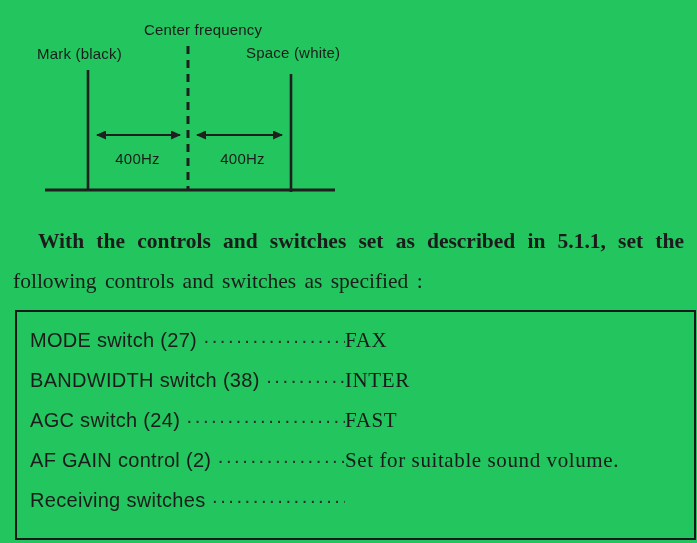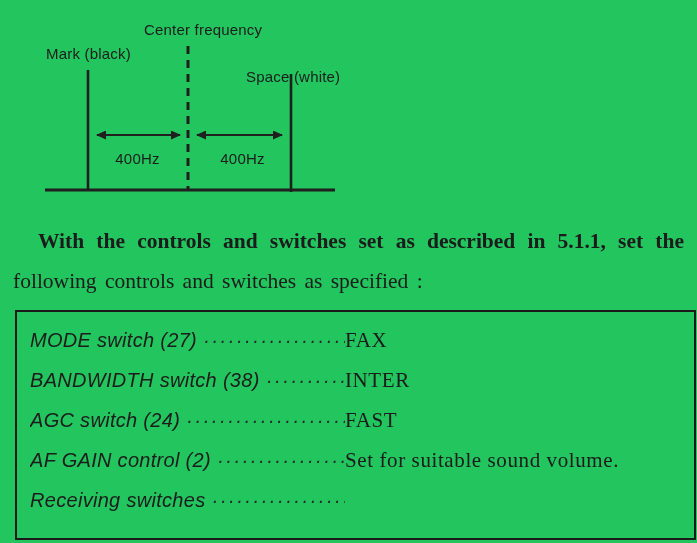--- a/index.html
+++ b/index.html
@@ -24,22 +24,22 @@
   }
   #diagram svg { position: absolute; left: 0; top: 0; }
   .dlabel {
     position: absolute;
     font-size: 15px;
     letter-spacing: 0.2px;
     white-space: nowrap;
     color: #1c1c1c;
   }
   .lbl-center { left: 144px; top: 21px; }
-  .lbl-mark   { left: 46px;  top: 45px; }
-  .lbl-space  { left: 246px; top: 68px; }
+  .lbl-mark   { left: 37px;  top: 45px; }
+  .lbl-space  { left: 246px; top: 44px; }
   .lbl-hz-left  { left: 100px; top: 150px; width: 75px; text-align: center; }
   .lbl-hz-right { left: 205px; top: 150px; width: 75px; text-align: center; }
 
   
   #para {
     position: absolute;
     left: 13px; top: 221px;
     width: 671px;
     font-family: "Liberation Serif", serif;
     font-size: 21.5px;
@@ -71,21 +71,20 @@
     align-items: baseline;
     height: 40px;
     line-height: 40px;
     white-space: nowrap;
   }
   .srow .row-left {
     display: flex;
     width: 315px;
     min-width: 315px;
     overflow: hidden;
-    font-style: italic;
   }
   .srow .slabel {
     font-family: "Liberation Sans", sans-serif;
     font-size: 20px;
     letter-spacing: 0.3px;
     white-space: nowrap;
     color: #1c1c1c;
   }
   .srow .sdots {
     flex: 1;

